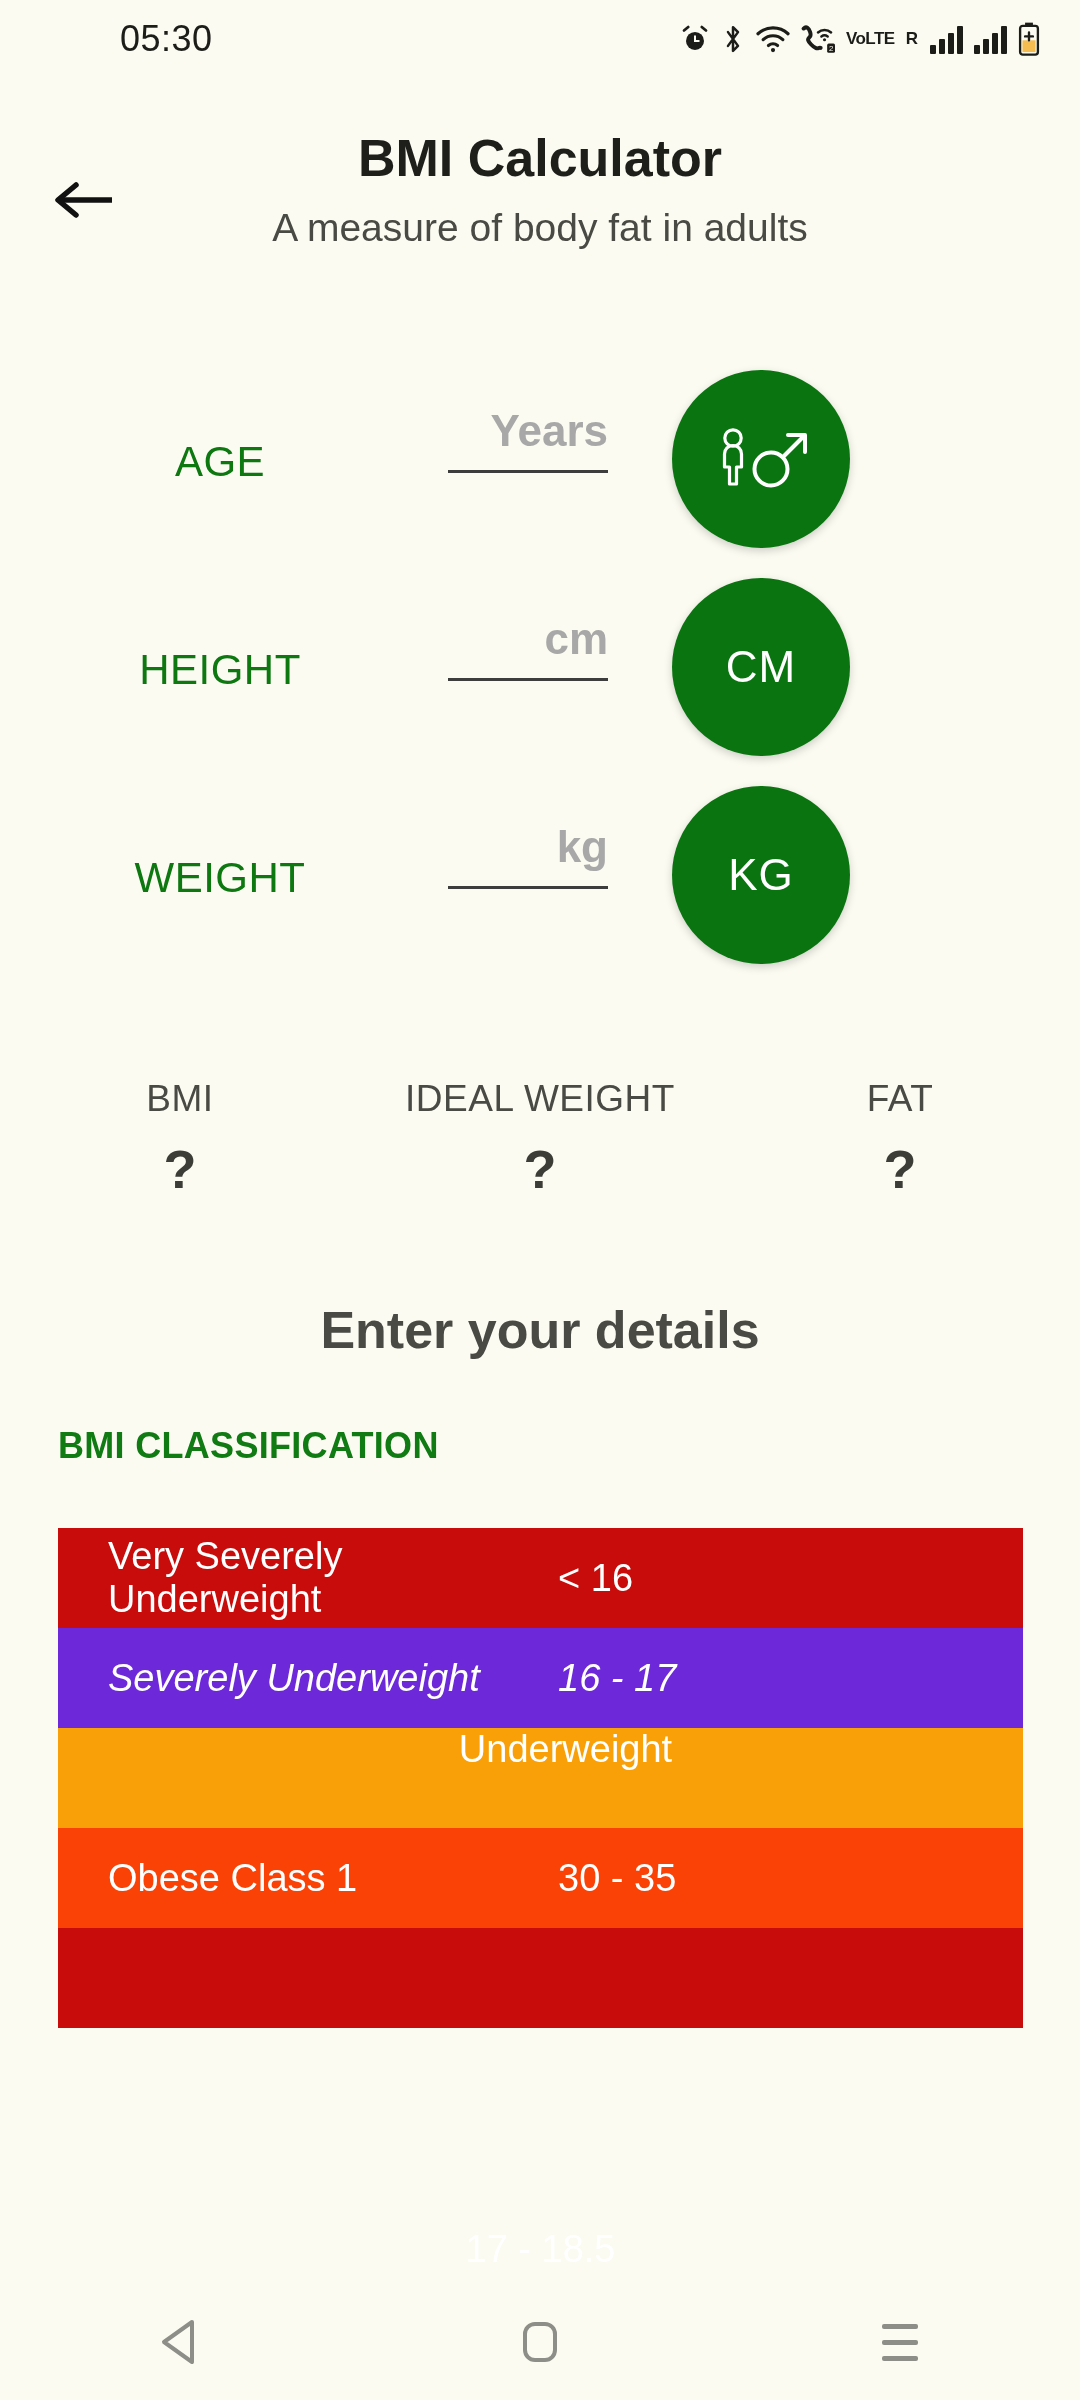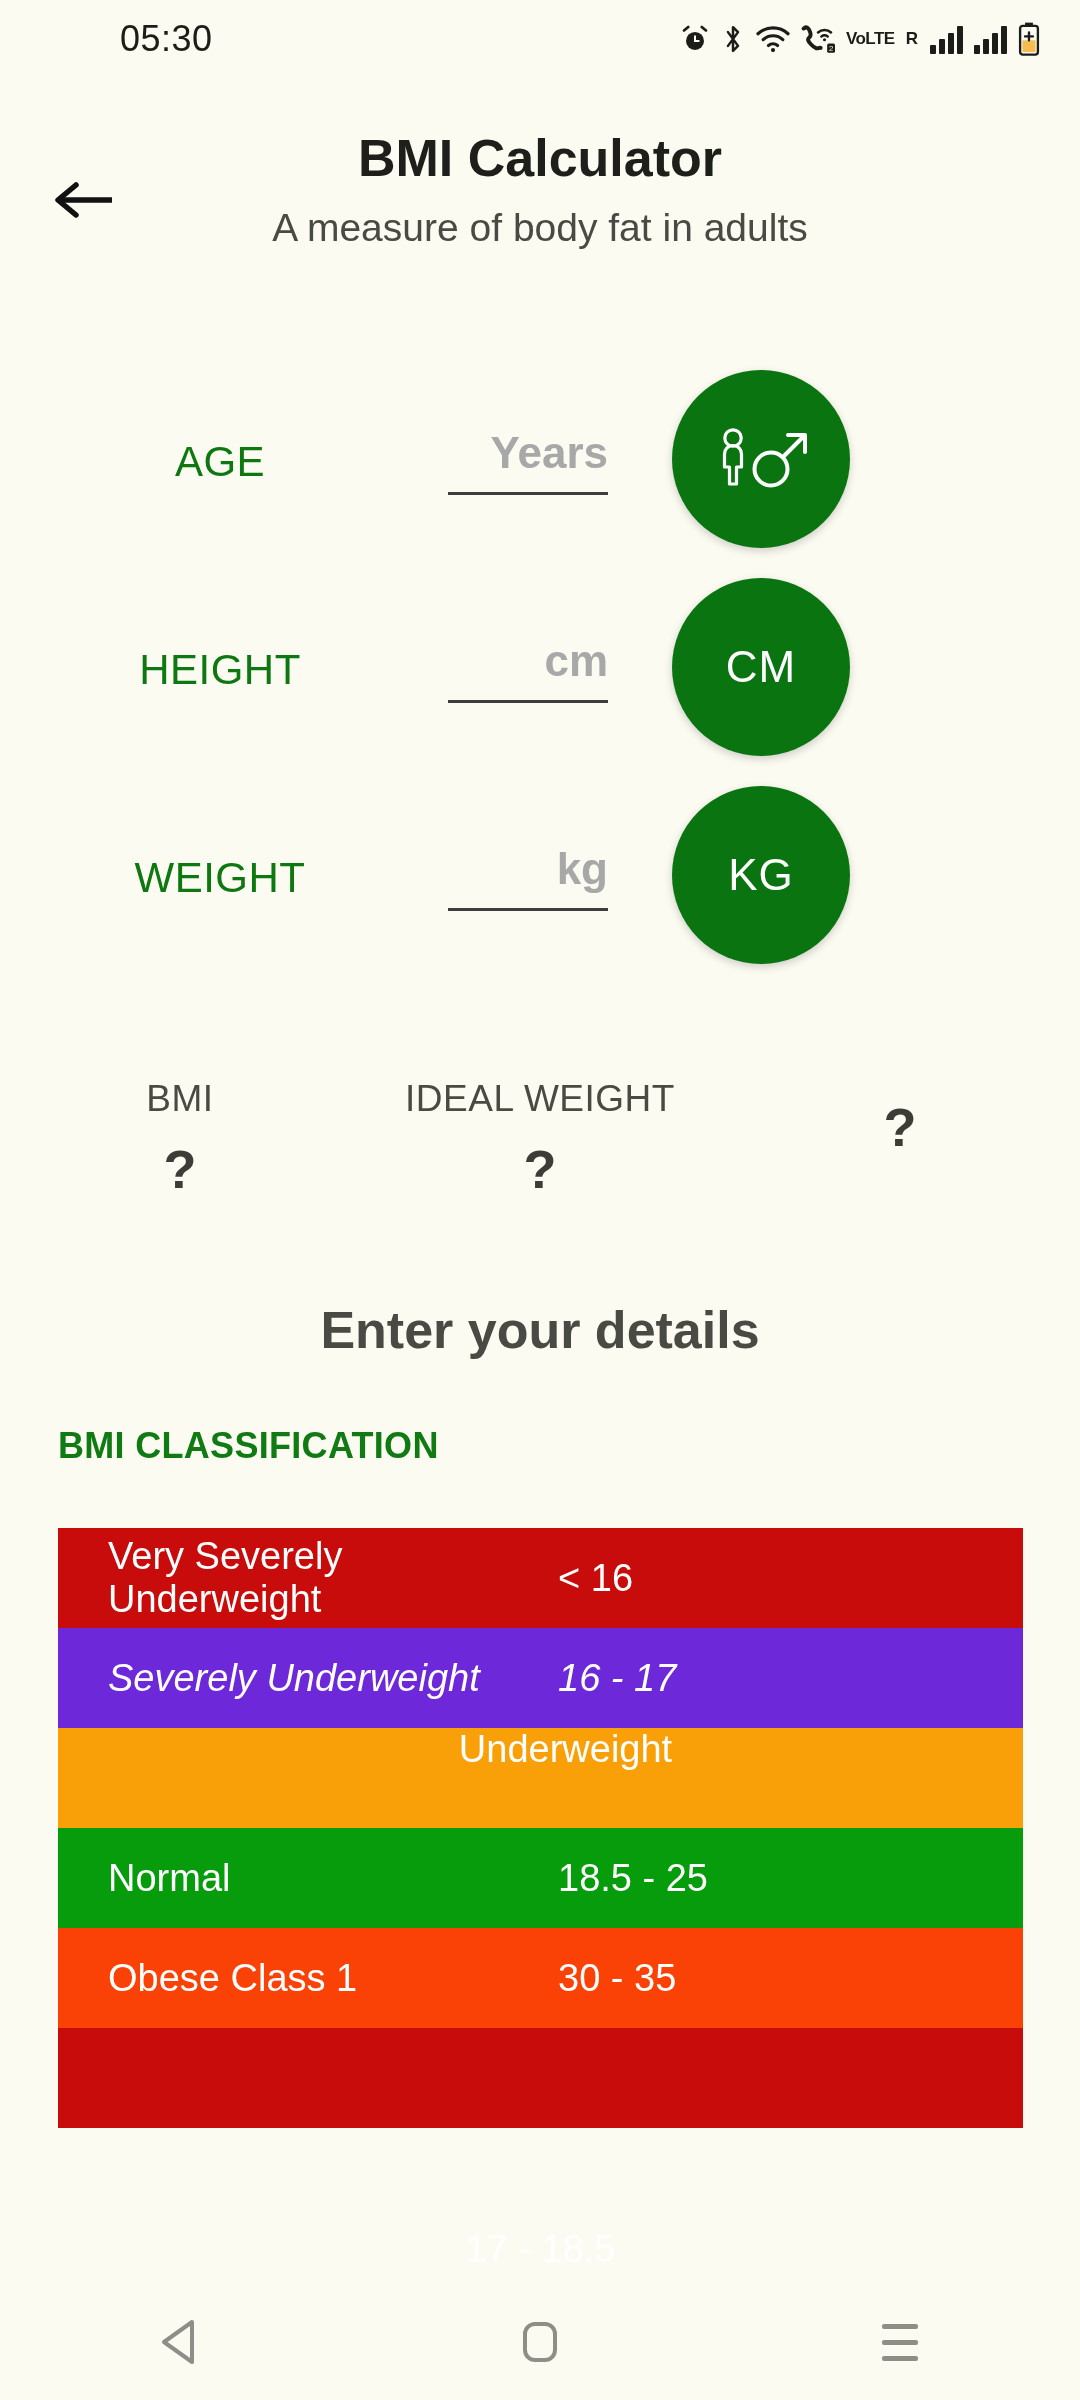--- a/index.html
+++ b/index.html
@@ -114,21 +114,21 @@
     width: 440px;
     text-align: center;
     top: 76px;
     font-size: 42px;
     color: #0d7710;
     letter-spacing: 0.5px;
   }
   .field-wrap {
     position: absolute;
     left: 448px;
-    top: 66px;
+    top: 44px;
     width: 160px;
   }
   .field-text {
     display: block;
     width: 100%;
     text-align: right;
     font-size: 44px;
     font-weight: 700;
     color: #a8a8a8;
     padding-bottom: 12px;
@@ -377,43 +377,40 @@
 <div class="results">
   <div class="result-col bmi">
     <div class="result-label">BMI</div>
     <div class="result-value">?</div>
   </div>
   <div class="result-col ideal">
     <div class="result-label">IDEAL WEIGHT</div>
     <div class="result-value">?</div>
   </div>
   <div class="result-col fat">
+    <div class="result-label">FAT</div>
     <div class="result-value">?</div>
   </div>
 </div>
 
 <div class="enter-details">Enter your details</div>
 <div class="classification-heading">BMI CLASSIFICATION</div>
 
 <div class="bmi-table">
     <div class="bmi-row" style="background: rgb(200, 11, 11);">
       <div class="cat">Very Severely Underweight</div>
       <div class="rng">&lt; 16</div>
     </div>
     <div class="bmi-row" style="background: #6d28d9; font-style: italic;">
       <div class="cat">Severely Underweight</div>
       <div class="rng">16 - 17</div>
     </div>
     <div class="bmi-row" style="background: rgb(249, 160, 8); flex-direction: column;">
       <div class="cat">Underweight</div>
       <div class="rng">17 - 18.5</div>
-    </div>
-    <div class="bmi-row" style="background: rgb(6, 156, 12);">
-      <div class="cat">Normal</div>
-      <div class="rng">18.5 - 25</div>
     </div>
     <div class="bmi-row" style="background: rgb(251, 66, 6);">
       <div class="cat">Obese Class 1</div>
       <div class="rng">30 - 35</div>
     </div>
     <div class="bmi-row" style="background: rgb(200, 11, 11);">
       <div class="cat"></div>
       <div class="rng"></div>
     </div>
   </div>

